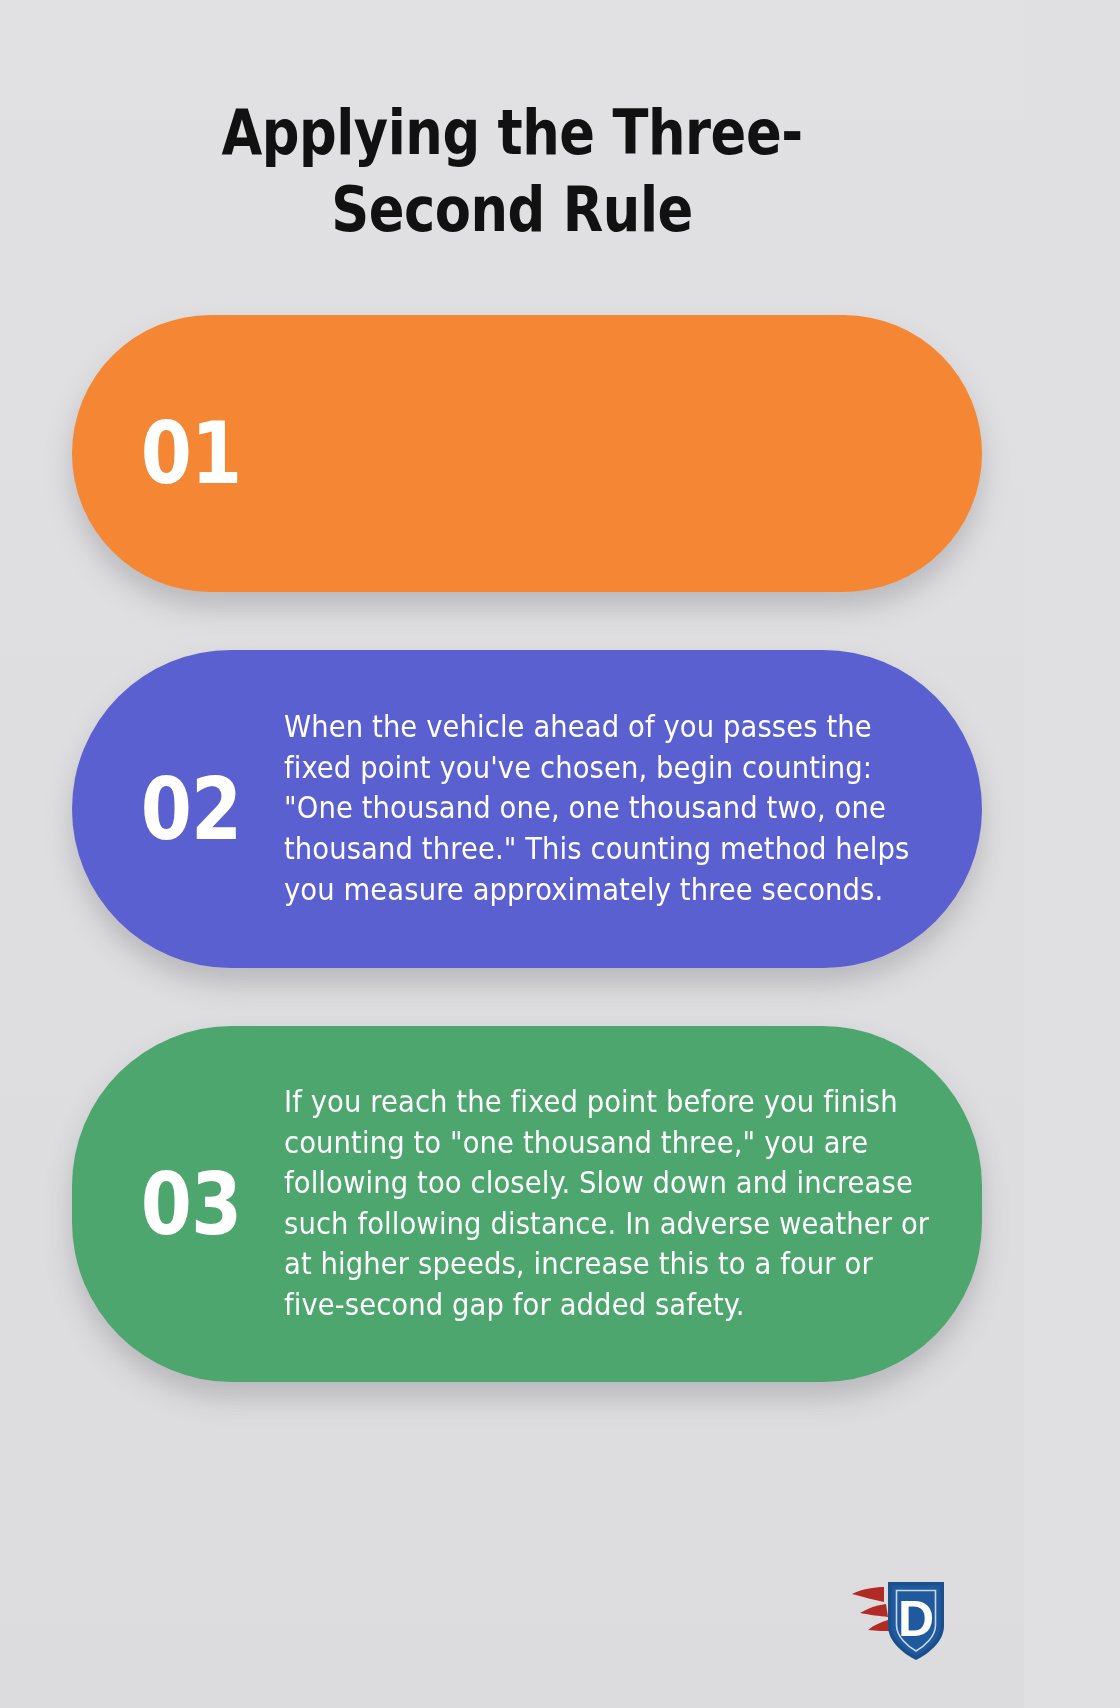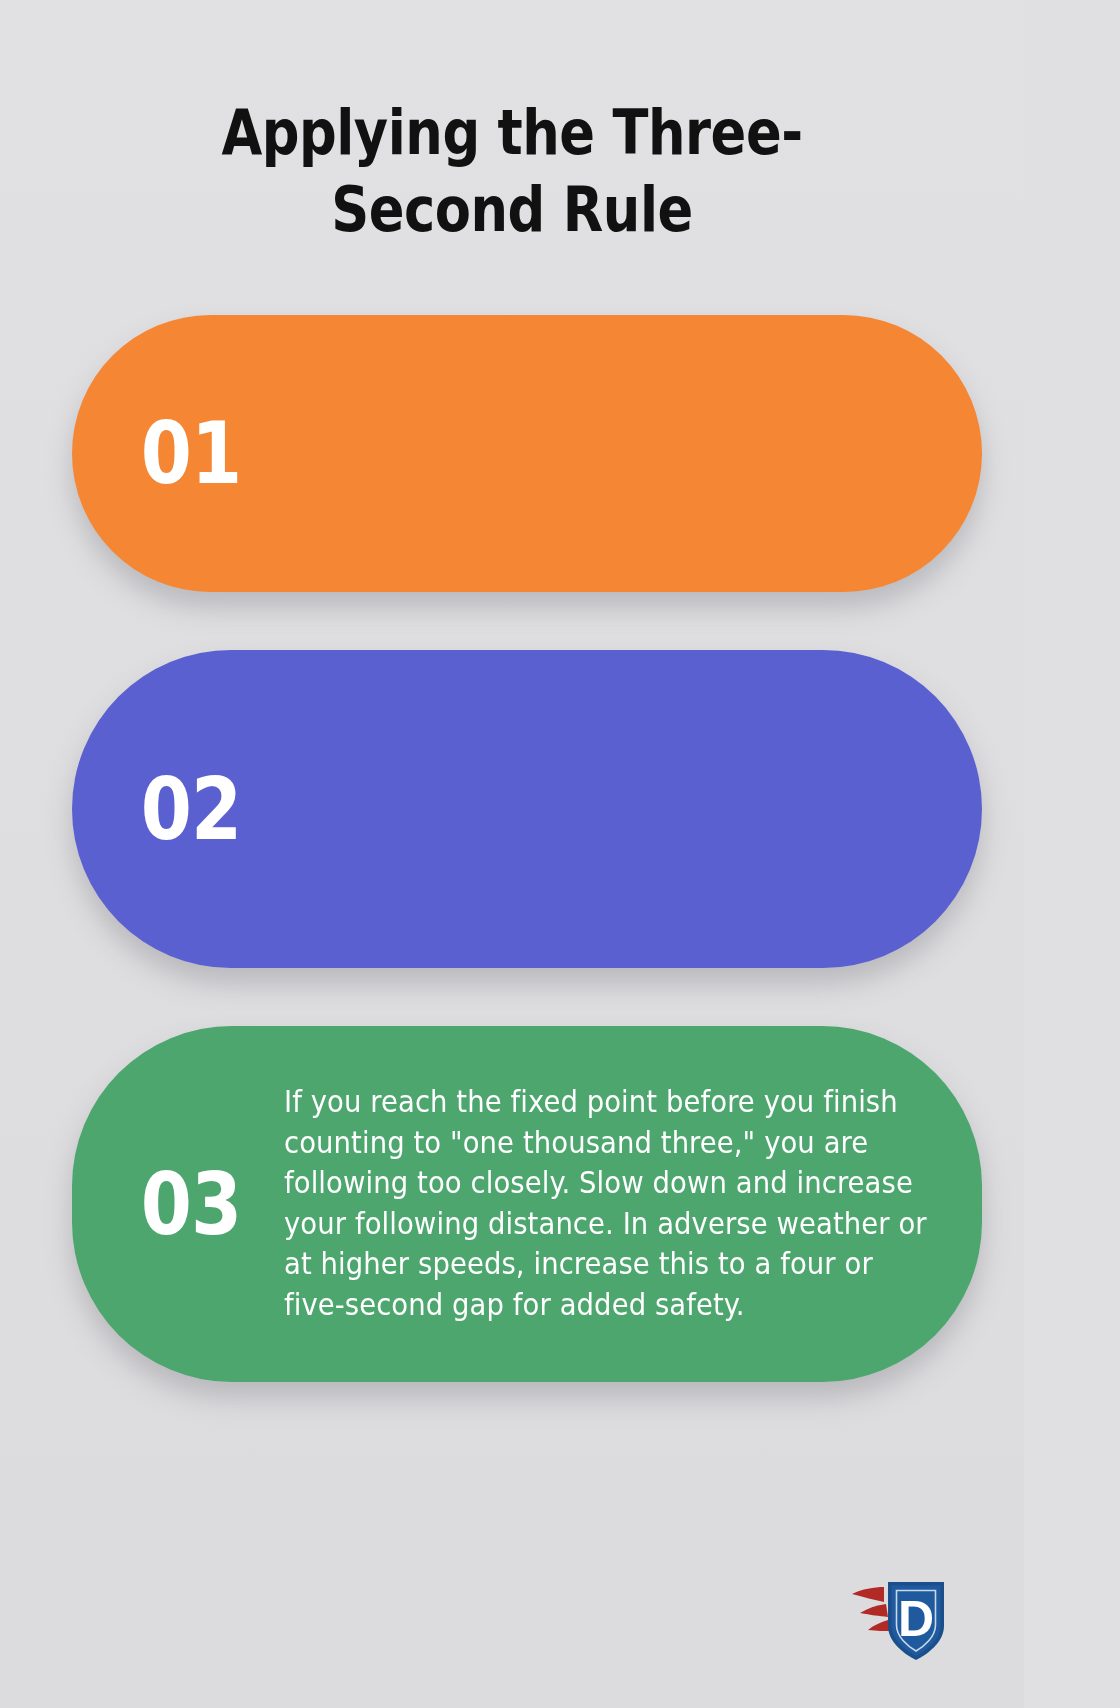--- a/index.html
+++ b/index.html
@@ -112,25 +112,26 @@
   <h1 class="title">Applying the Three-Second Rule</h1>
 
   <div class="cards">
 
     <div class="card card-01">
       <div class="card-number">01</div>
     </div>
 
     <div class="card card-02">
       <div class="card-number">02</div>
+      <div class="card-text">When the vehicle ahead of you passes the fixed point you've chosen, begin counting: "One thousand one, one thousand two, one thousand three." This counting method helps you measure approximately three seconds.</div>
     </div>
 
     <div class="card card-03">
       <div class="card-number">03</div>
-      <div class="card-text">If you reach the fixed point before you finish counting to "one thousand three," you are following too closely. Slow down and increase your following distance. In adverse weather or at higher speeds, increase this to a four or five-second gap for added safety.</div>
+      <div class="card-text">If you reach the fixed point before you finish counting to "one thousand three," you are following too closely. Slow down and increase such following distance. In adverse weather or at higher speeds, increase this to a four or five-second gap for added safety.</div>
     </div>
 
   </div>
 
   <div class="logo">
     <svg viewBox="0 0 108 92" width="108" height="92" xmlns="http://www.w3.org/2000/svg">
       <g fill="#b22a26">
         <path d="M40 13 C 30 13, 18 15, 8 20 C 20 23, 30 26, 40 28 Z"></path>
         <path d="M42 30 C 33 31, 24 34, 16 39 C 27 41, 35 42, 44 43 Z"></path>
         <path d="M44 46 C 37 48, 30 51, 24 56 C 33 57, 40 57, 47 57 Z"></path>

